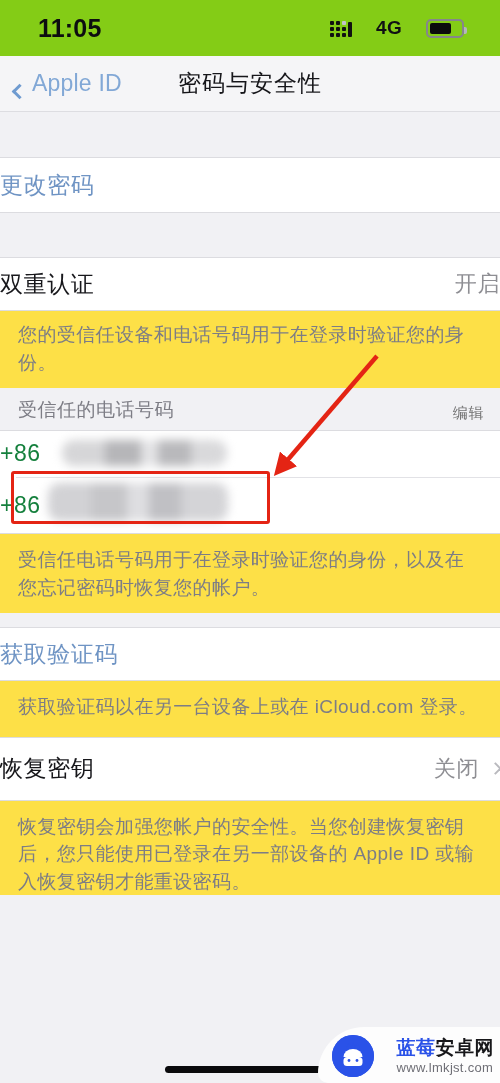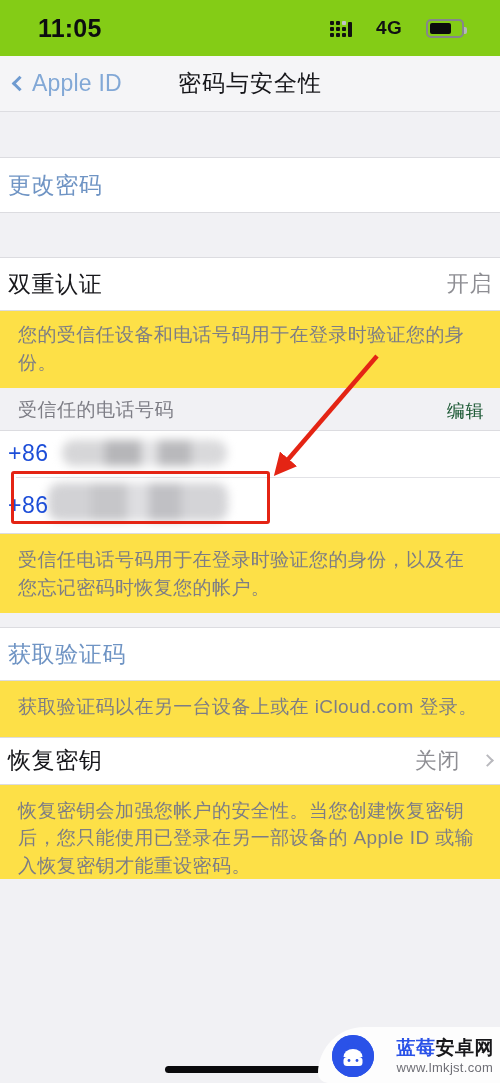--- a/index.html
+++ b/index.html
@@ -54,21 +54,21 @@
 
   
   .navbar {
     position: relative;
     height: 55px;
     background: #f5f5f7;
     display: flex; align-items: center;
     padding: 0 14px;
   }
   .back-btn {
-    display: flex; align-items: center; gap: 5px;
+    display: flex; align-items: flex-end; gap: 5px;
     color: #7fa6d4;
     cursor: pointer;
   }
   .chev-left {
     width: 11px; height: 11px;
     border-left: 3px solid #6f9bd0;
     border-bottom: 3px solid #6f9bd0;
     transform: rotate(45deg);
     margin-right: 2px;
   }
@@ -81,21 +81,21 @@
     pointer-events: none;
   }
   .nav-sep { height: 1px; background: #dddde1; }
 
   
   .content { position: relative; background: #f1f1f4; }
   .gap { background: #f1f1f4; }
   .cell {
     background: #ffffff;
     display: flex; align-items: center;
-    padding: 0 8px;
+    padding: 0 0;
     position: relative;
   }
   .cell + .cell::before {
     content: ""; position: absolute;
     left: 16px; right: 0; top: 0;
     height: 1px; background: #e2e2e6;
   }
   .hairline-top { box-shadow: inset 0 1px 0 #dcdce0; }
   .hairline-bottom { box-shadow: inset 0 -1px 0 #dcdce0; }
   .hairline-both { box-shadow: inset 0 1px 0 #dcdce0, inset 0 -1px 0 #dcdce0; }
@@ -108,21 +108,21 @@
     letter-spacing: 0.6px;
   }
   .chev-right {
     width: 9px; height: 9px;
     border-top: 2.5px solid #b9b9be;
     border-right: 2.5px solid #b9b9be;
     transform: rotate(45deg);
     margin-left: 12px;
   }
   .phone-num {
-    font-size: 23px; color: #1d4ed8; letter-spacing: 0.5px;
+    font-size: 23px; color: #15803d; letter-spacing: 0.5px;
     position: relative; z-index: 2;
   }
   .blur {
     position: absolute;
     border-radius: 12px;
     filter: blur(5px);
     z-index: 1;
   }
   .blur-a {
     left: 62px; top: 10px; width: 165px; height: 26px;
@@ -147,21 +147,21 @@
   .section-head {
     background: #f1f1f4;
     display: flex; align-items: flex-end;
     padding: 0 16px 7px 18px;
   }
   .section-head-label {
     font-size: 19px; color: #7d7d85; letter-spacing: 0.5px;
   }
   .section-head-action {
     margin-left: auto;
-    font-size: 18px; color: #14532d; letter-spacing: 0.6px;
+    font-size: 15px; color: #737373; letter-spacing: 0.6px;
     cursor: pointer;
   }
 
   
   .annot-box {
     position: absolute;
     border: 3px solid #e42414;
     border-radius: 3px;
     pointer-events: none;
     z-index: 30;
@@ -288,21 +288,21 @@
     <div class="footer-text" style="padding-top:12px;">受信任电话号码用于在登录时验证您的身份，以及在您忘记密码时恢复您的帐户。</div>
 
     <div class="gap" style="height:14px;"></div>
 
     <div class="cell hairline-both" style="height:54px;text-align:right;">
       <span class="cell-title blue">获取验证码</span>
     </div>
 
     <div class="footer-text" style="padding:12px 18px 16px 18px;">获取验证码以在另一台设备上或在 iCloud.com 登录。</div>
 
-    <div class="cell hairline-both" style="height:48px;gap:11px;">
+    <div class="cell hairline-both" style="height:64px;">
       <span class="cell-title">恢复密钥</span>
       <span class="cell-value">关闭</span>
       <span class="chev-right"></span>
     </div>
 
     <div class="footer-text" style="padding:12px 18px 0 18px;">恢复密钥会加强您帐户的安全性。当您创建恢复密钥后，您只能使用已登录在另一部设备的 Apple ID 或输入恢复密钥才能重设密码。</div>
 
   </div>
 
   <div class="annot-box" style="left:11px; top:471px; width:259px; height:53px;"></div>

